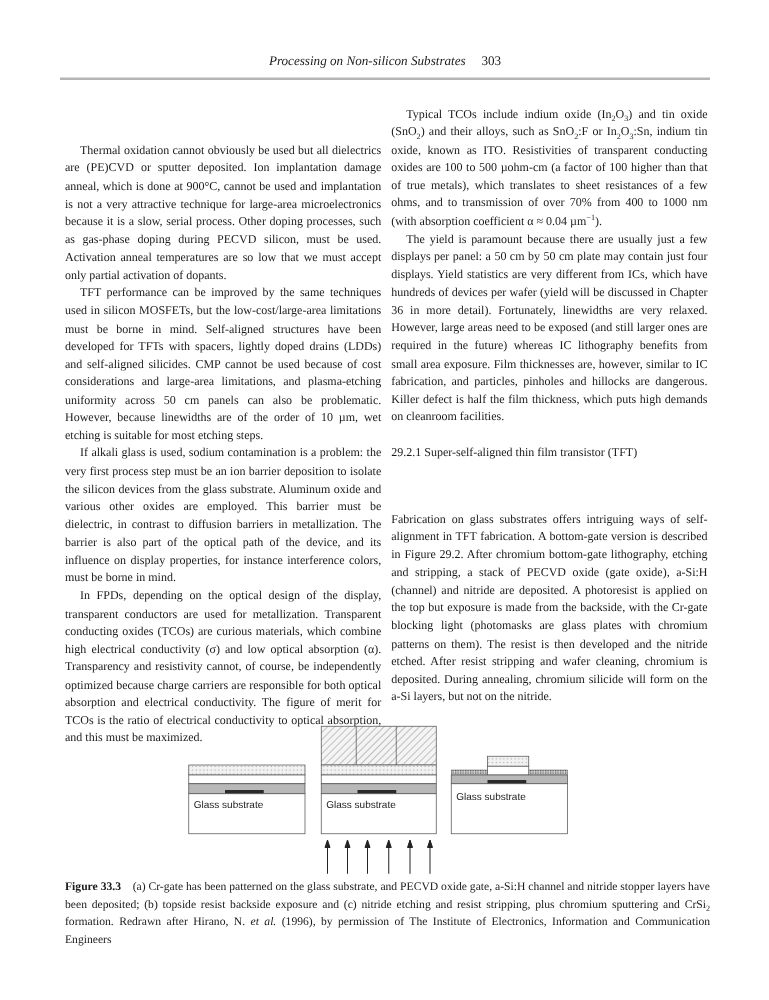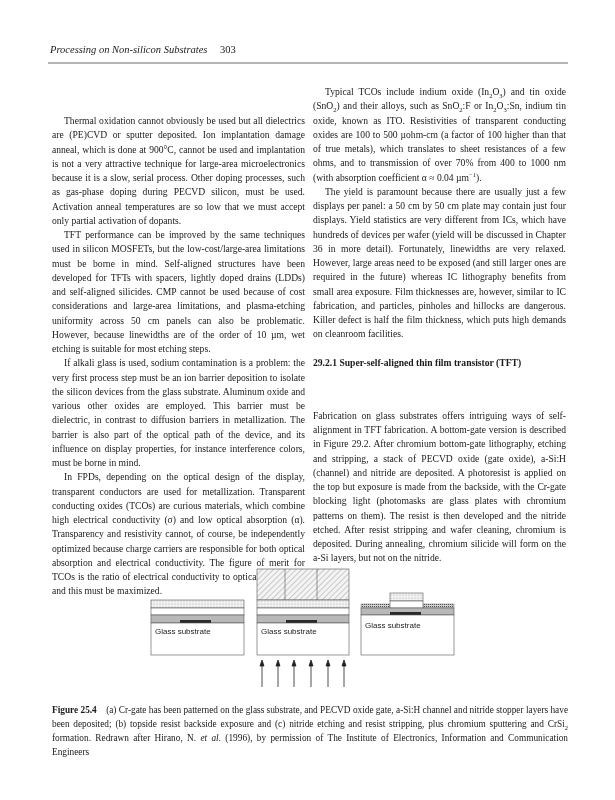--- a/index.html
+++ b/index.html
@@ -1,30 +1,30 @@
 <!DOCTYPE html>
 <html><head>
 <meta charset="utf-8">
 <style>
   html, body { margin:0; padding:0; background:#fff; }
   body { width:615px; height:800px; position:relative; overflow:hidden;
          font-family:"Liberation Serif", "DejaVu Serif", serif; color:#1a1a1a; }
   .header { position:absolute; left:50px; top:44px; width:516px; height:14px;
-            font-size:10.5px; font-style:italic; text-align:left; }
+            font-size:10.5px; font-style:italic; text-align:center; }
   .header .pg { font-style:normal; margin-left:10px; }
   .rule { position:absolute; left:48px; top:62px; width:520px; height:2px; background:#b5b5b5; }
   .col { position:absolute; top:85px; width:253px; font-size:9.6px; line-height:14.25px;
          text-align:justify; }
   .col.left { left:52px;margin-top:29px; }
   .col.right { left:313px; }
   .col p { margin:0; text-indent:12px; }
   .col p.noind { text-indent:0;margin-top:39px; }
-  .col h3 { margin:14px 0 13px 0; font-size:9.6px; font-weight:bold; text-indent:0; }
+  .col h3 { margin:14px 0 13px 0; font-size:9.6px; font-weight:normal; text-indent:0; }
   sub, sup { font-size:6.5px; line-height:0; }
-  .figure { position:absolute; left:0; top:563px; width:615px; height:125px; }
+  .figure { position:absolute; left:0; top:575px; width:615px; height:125px; }
   .caption { position:absolute; left:52px; top:703px; width:516px; font-size:9.3px;
              line-height:14px; text-align:justify; }
   .caption b { font-weight:bold; }
 </style>
 </head>
 <body>
 
 <div class="header">
   <span>Processing on Non-silicon Substrates</span>
   <span class="pg">303</span>
@@ -105,15 +105,15 @@
       <rect x="390" y="613" width="33" height="7" fill="#fff" stroke="#555" stroke-width="0.6"></rect>
       <rect x="361" y="620" width="93" height="7" fill="#b8b8b8" stroke="#555" stroke-width="0.6"></rect>
       <rect x="390" y="624" width="31" height="3" fill="#2a2a2a"></rect>
       <rect x="361" y="627" width="93" height="40" fill="#fff" stroke="#555" stroke-width="0.6"></rect>
       <text x="365" y="640" font-family="Liberation Sans, sans-serif" font-size="8" fill="#222">Glass substrate</text>
     </g>
   </svg>
 </div>
 
 <div class="caption">
-  <b>Figure 25.4</b>&nbsp;&nbsp;&nbsp;
+  <b>Figure 33.3</b>&nbsp;&nbsp;&nbsp;
   <span>(a)</span><span> Cr-gate has been patterned on the glass substrate, and PECVD oxide gate, a-Si:H channel and nitride stopper layers have been deposited; </span><span>(b)</span><span> topside resist backside exposure and </span><span>(c)</span><span> nitride etching and resist stripping, plus chromium sputtering and CrSi</span><sub>2</sub><span> formation. Redrawn after Hirano, N. </span><i>et al.</i><span> (1996), by permission of The Institute of Electronics, Information and Communication Engineers</span>
 </div>
 
 </body></html>

